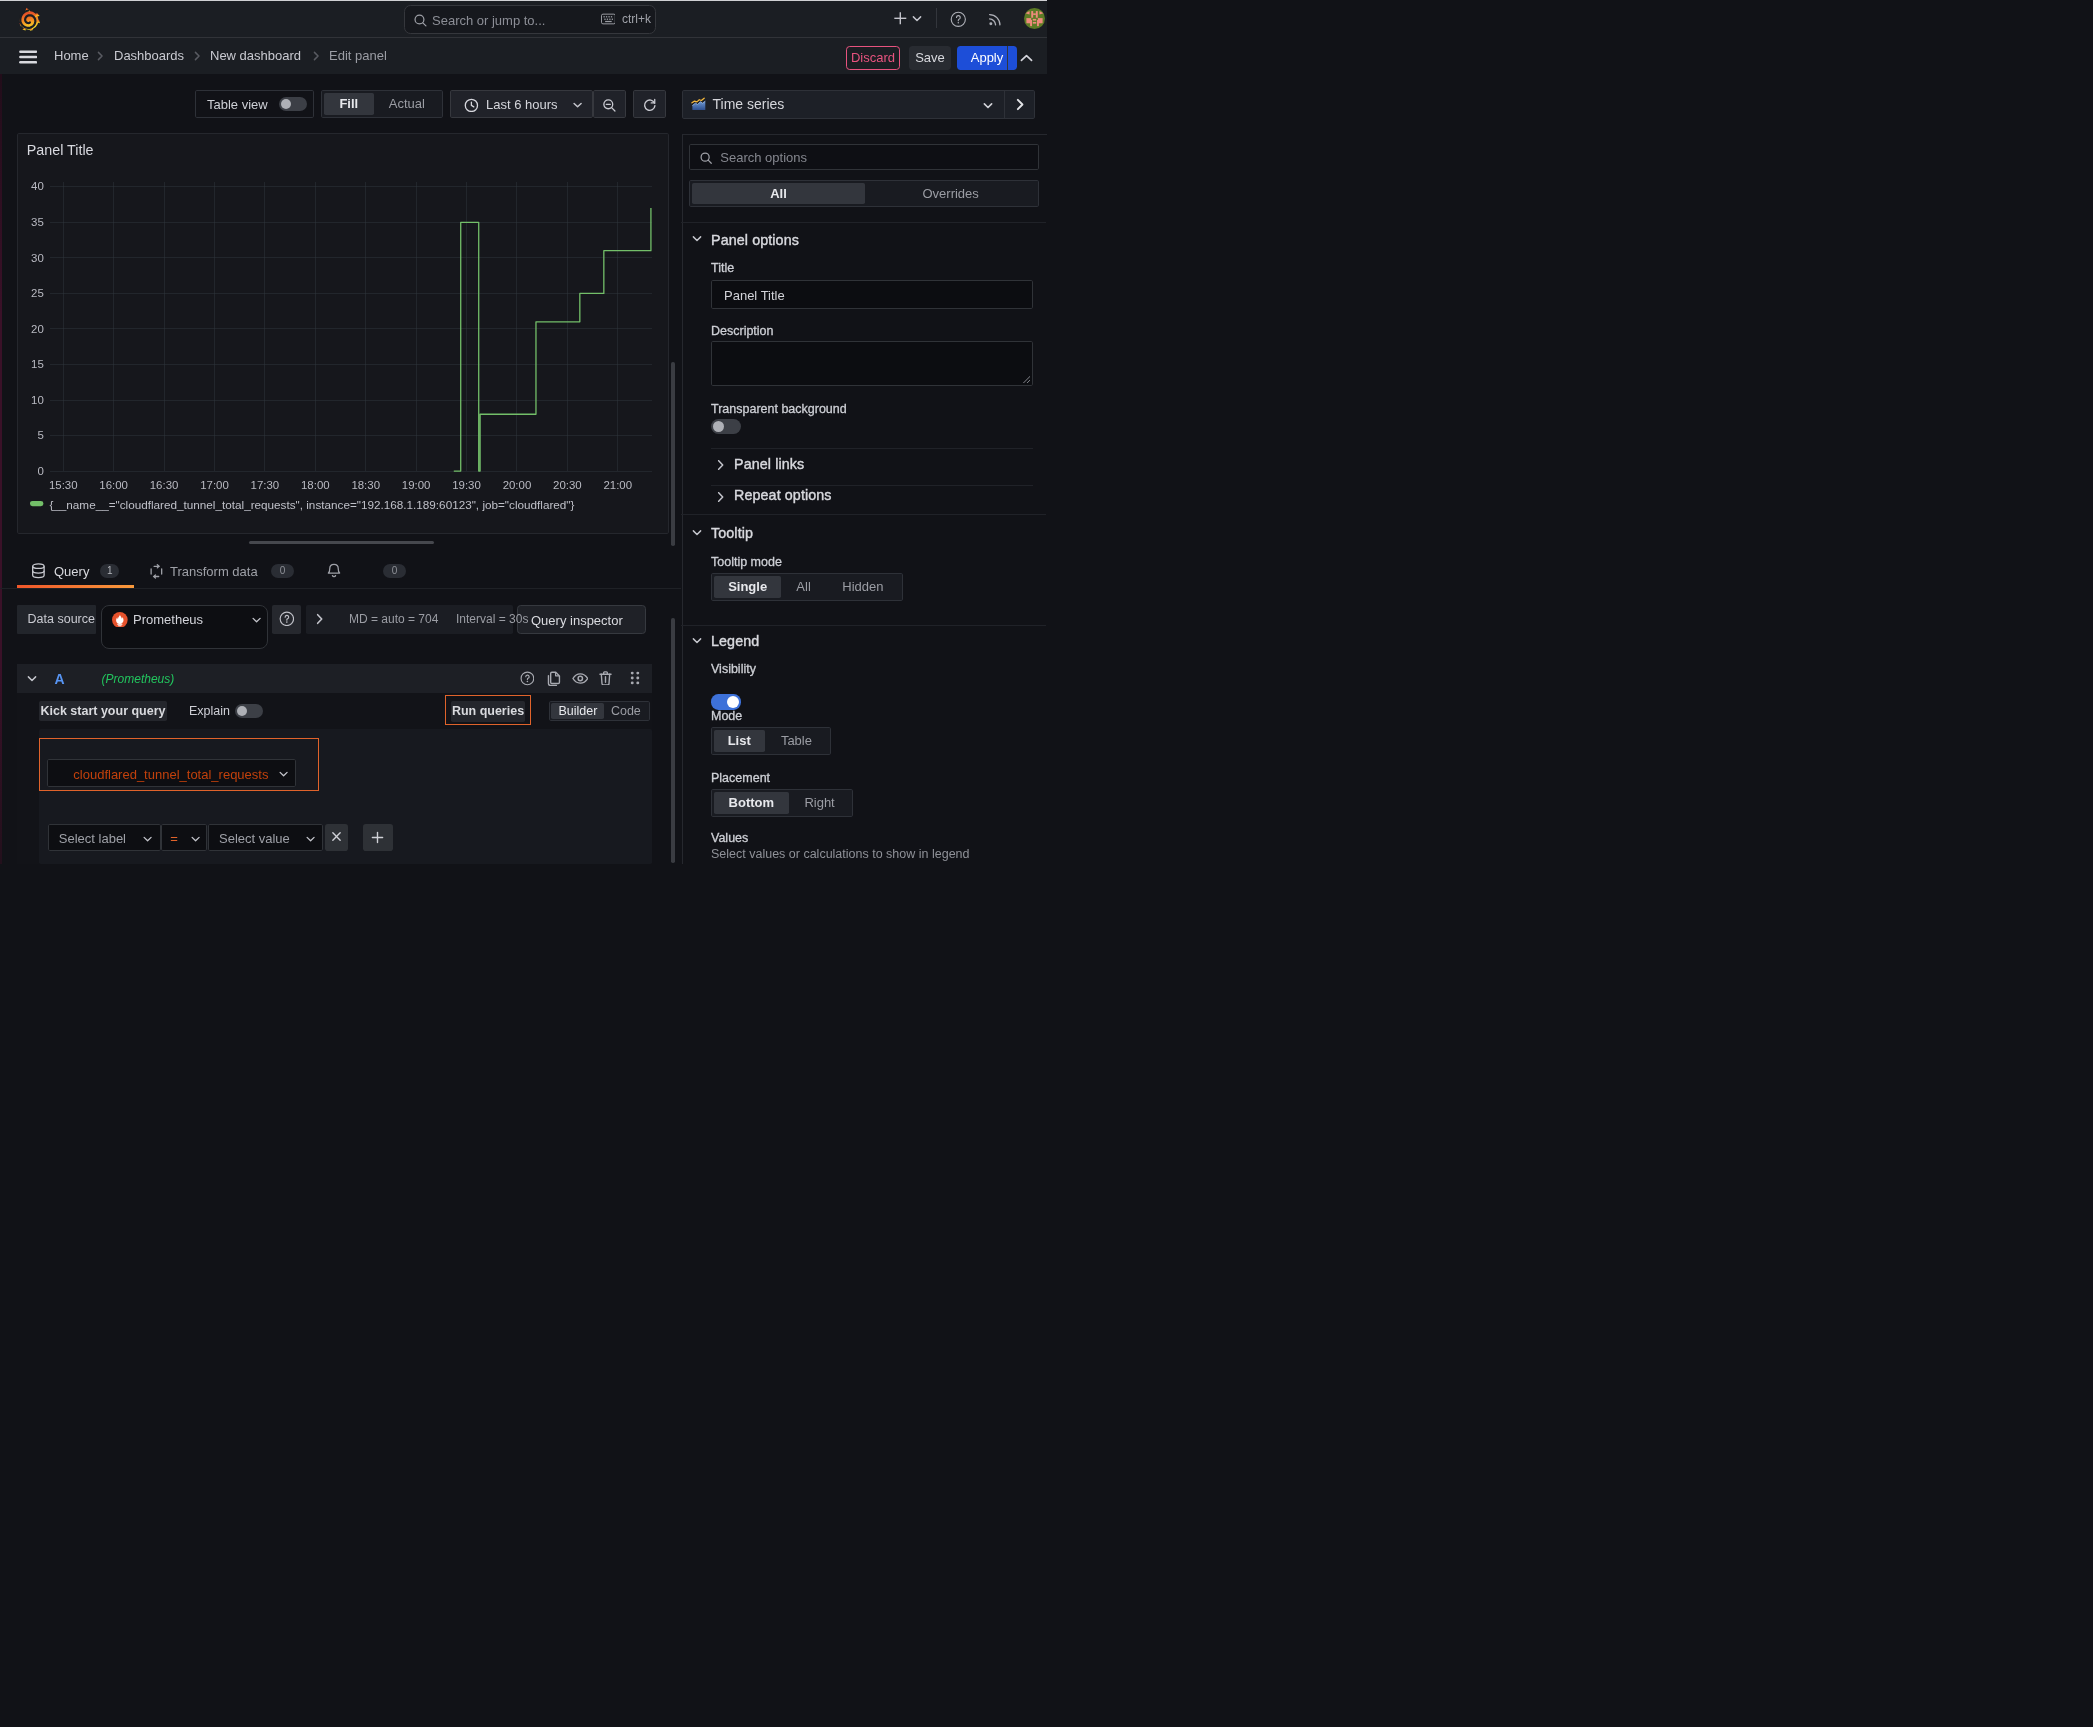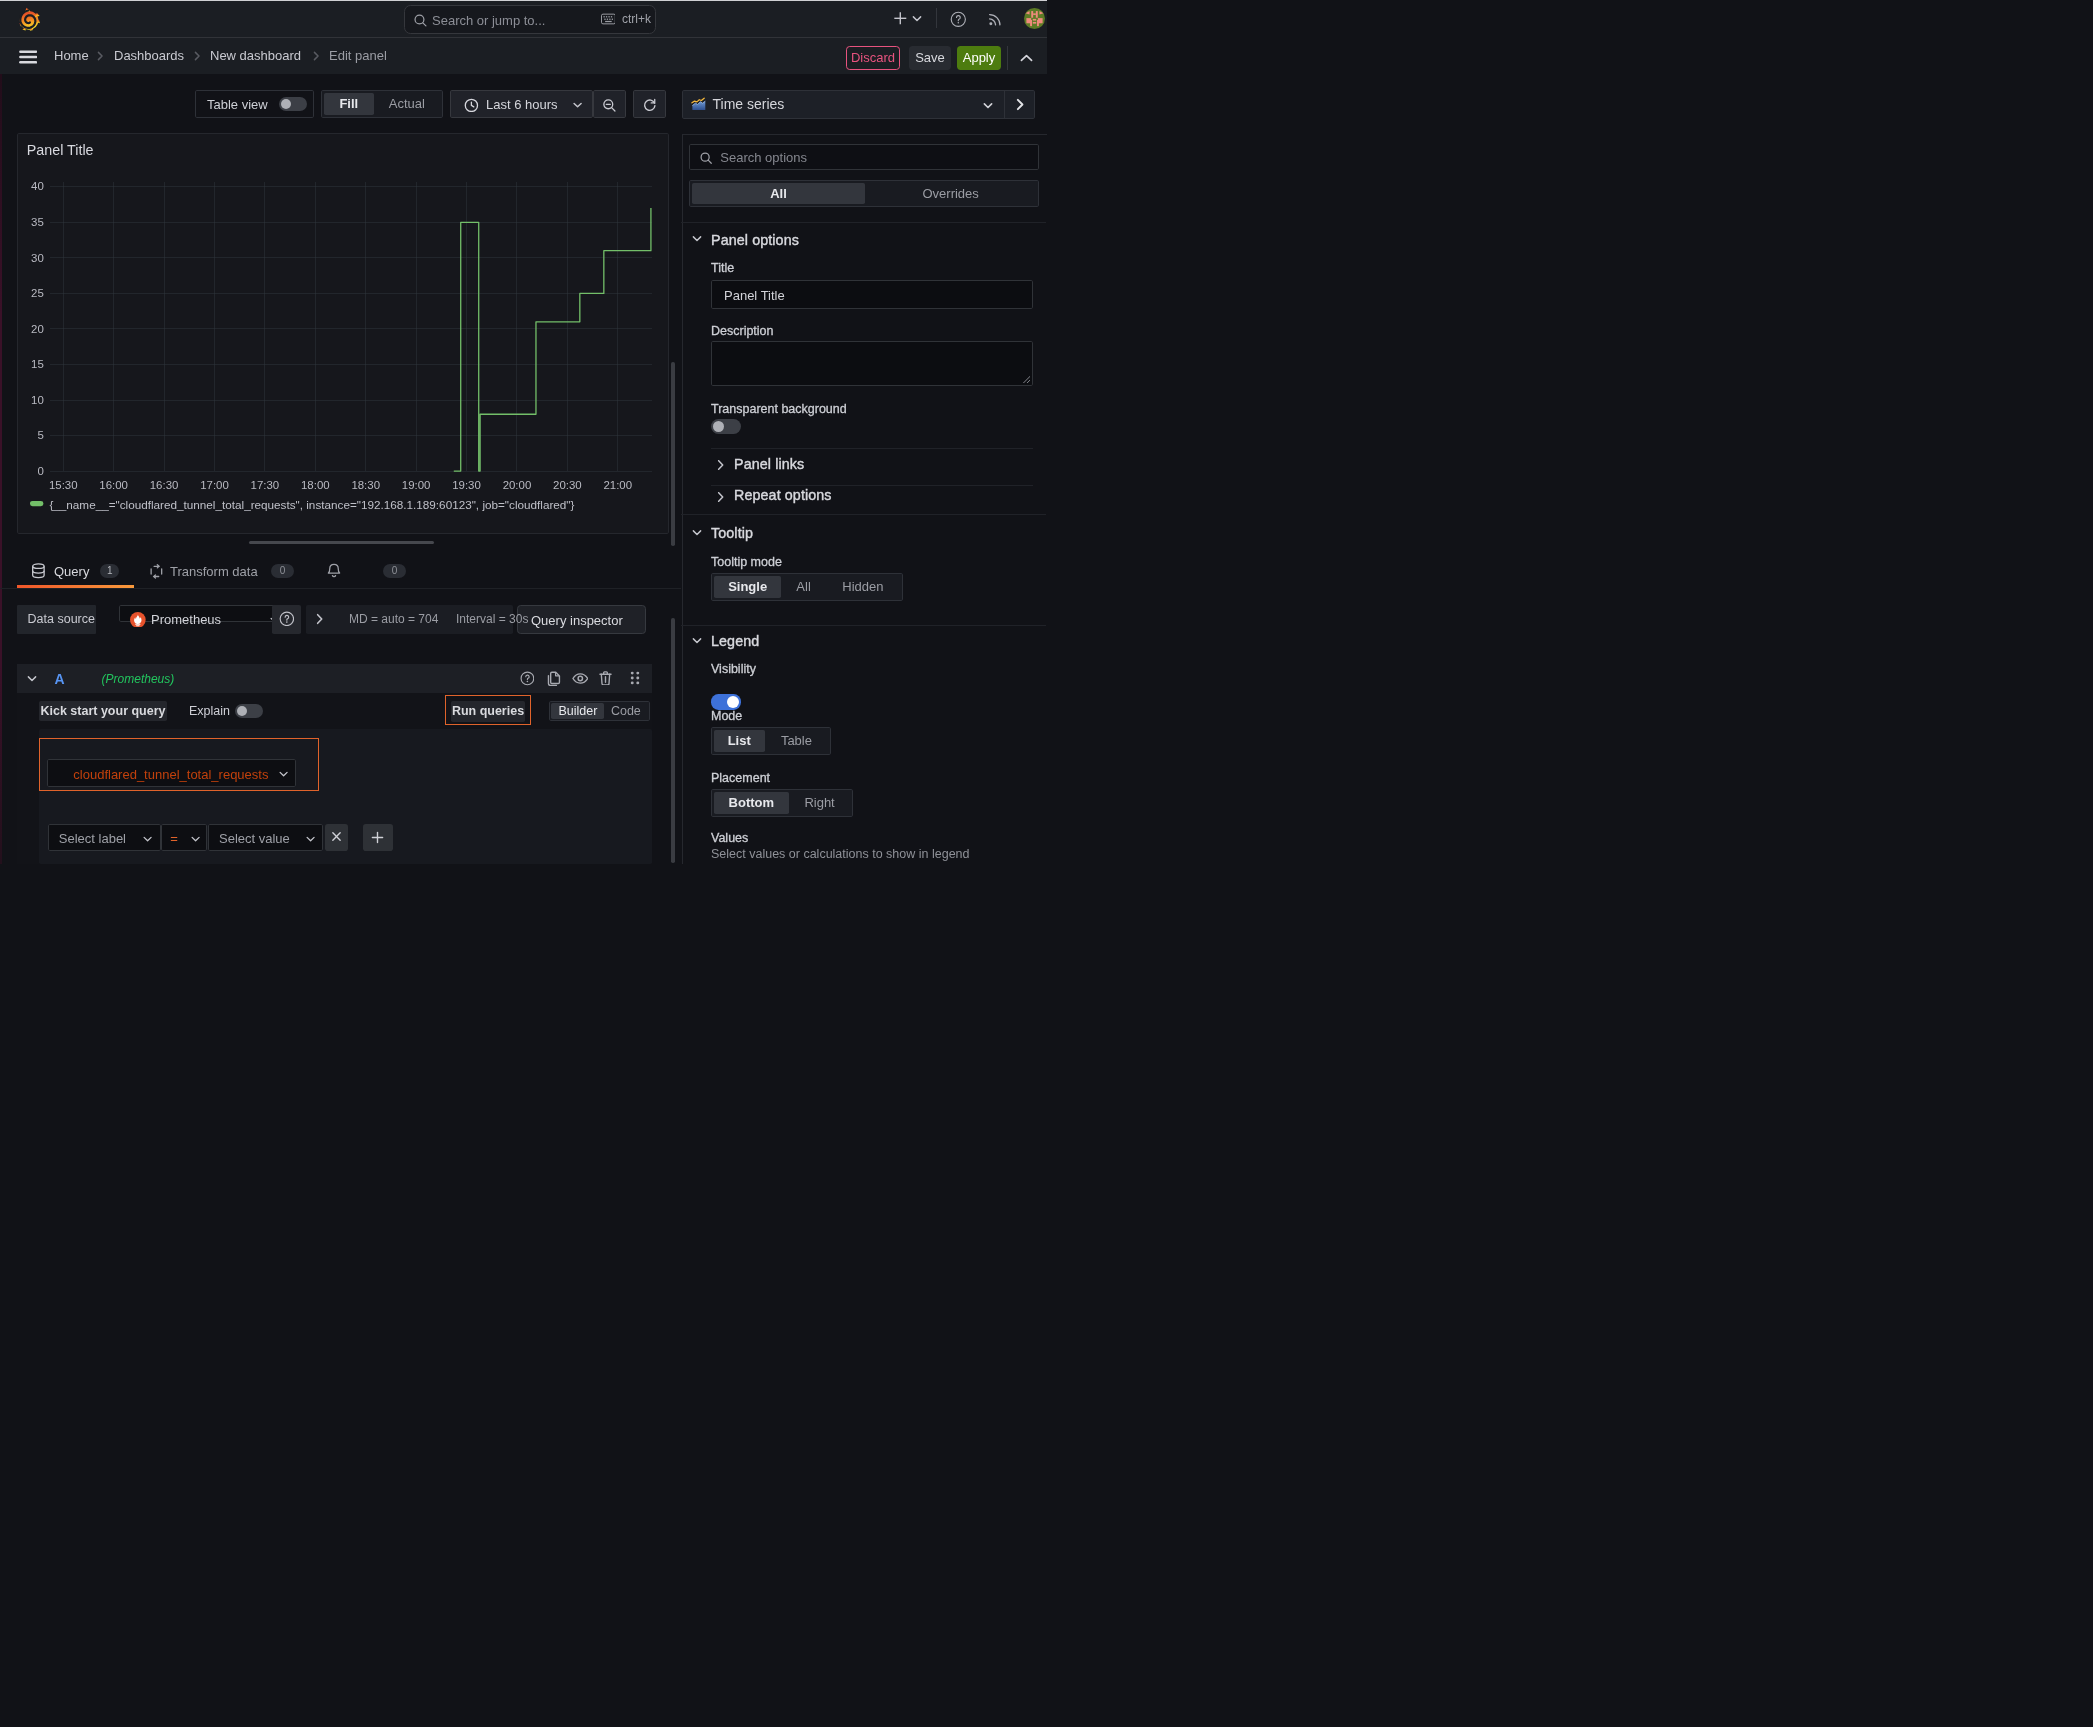--- a/index.html
+++ b/index.html
@@ -13,21 +13,21 @@
 #ctrlk { position:absolute; left:189px; top:0px; width:63px; height:27px; color:#9fa1a8; font-size:12px; }
 .vdiv { position:absolute; width:0.9px; background:#33363c; }
 
 .crumb { font-size:13px; color:#c9cad1; }
 .crumb.dim { color:#9b9da4; }
 #crumbcontent { position:static; }
 
 .btn { position:absolute; height:24px; border-radius:3.7px; font-size:13px; text-align:center; line-height:22px; }
 #btn-discard { left:846px; top:46px; width:54px; border:0.9px solid #e8537f; color:#e8537f; line-height:21px;}
 #btn-save { left:909px; top:46px; width:42px; background:#282b31; color:#d8d9de; line-height:24px;}
-#btn-apply { left:957px; top:46px; width:44px; background:#4d7c0f; color:#ffffff; line-height:24px;}
+#btn-apply { left:957px; top:46px; width:60px; background:#1d4ed8; color:#ffffff; line-height:24px;}
 
 .tbox { position:absolute; top:90px; height:28px; border:0.9px solid #2e3138; border-radius:1.8px; background:#111217; }
 .tbox .lbl { font-size:13px; color:#ced0d6; }
 
 .toggle { position:relative; width:28px; height:14px; border-radius:7.4px; background:#3c3f46; }
 .toggle .knob { position:absolute; left:1.8px; top:1.8px; width:10px; height:10px; border-radius:50%; background:#aeb0b6; }
 .toggle.on { background:#3d71d9; }
 .toggle.on .knob { left:auto; right:1.8px; background:#fff; }
 
 .rgroup { position:absolute; border:0.9px solid #2e3138; border-radius:1.8px; background:#191b21; display:flex; padding:1.8px; }
@@ -302,21 +302,21 @@
     <path d="M7.5 1.6c-2.9 0-4.6 2.1-4.6 4.6 0 3.6-1.5 4.7-1.5 4.7h12.2s-1.5-1.1-1.5-4.7c0-2.5-1.7-4.6-4.6-4.6z" fill="none" stroke="#9fa1a8" stroke-width="1.4" stroke-linejoin="round"></path>
     <path d="M5.8 13.6a1.8 1.8 0 0 0 3.4 0" fill="none" stroke="#9fa1a8" stroke-width="1.4" stroke-linecap="round"></path>
   </svg>
 <span class="abs tabtxt sel-gray" style="left:346px;top:564px;margin-top:44px;">Alert</span>
 <div class="badge" style="left:383px;width:23px;color:#8f9198;">0</div>
 <div class="abs" style="left:16.6px;top:585px;width:117px;height:2.8px;background:linear-gradient(90deg,#f0562a,#f99a3c);"></div>
 
 <div class="abs" style="left:16.6px;top:605px;width:79px;height:29px;background:#22252b;border-radius:1px;">
     <span class="abs" style="left:11px;top:6.5px;font-size:12.5px;color:#c9cad1;">Data source</span>
   </div>
-<div class="abs inp" style="left:119px;top:605px;width:167px;height:17px;">
+<div class="abs inp" style="left:101px;top:605px;width:167px;height:44px;border-radius:8px;">
   <svg class="abs" style="left:10px;top:5.5px;" width="15.7" height="15.7" viewBox="0 0 17 17">
       <circle cx="8.5" cy="8.5" r="8.5" fill="#e6522c"></circle>
       <path fill="#fff" d="M8.5 2.2c.2 1.2-.3 2-.9 2.8-.5.7-1.1 1.5-1.2 2.6-.5-.7-.7-1.2-.7-1.9-.8 1-1.3 2.1-1.3 3.3 0 2 1.4 3.6 3.4 3.9l.2.01a4.1 4.1 0 0 0 4.5-3.9c0-1.3-.4-2.5-1.2-3.5 0 .8-.2 1.3-.6 1.8-.3-1.5-1-2.2-1.5-3-.5-.7-.8-1.3-.7-2.11z"></path>
       <rect x="5.6" y="12.6" width="5.8" height="1.1" rx="0.5" fill="#fff"></rect>
       <rect x="6.5" y="14.3" width="4" height="1.1" rx="0.5" fill="#fff"></rect>
     </svg>
   <span class="abs" style="left:31px;top:5.5px;font-size:13px;color:#d2d3d9;">Prometheus</span>
   <svg class="abs" style="left:150px;top:11px;" width="9.2" height="6.5" viewBox="0 0 10 7">
       <polyline points="1.2,1.5 5,5.2 8.8,1.5" fill="none" stroke="#c4c5cc" stroke-width="1.4" stroke-linecap="round" stroke-linejoin="round"></polyline>
     </svg>

